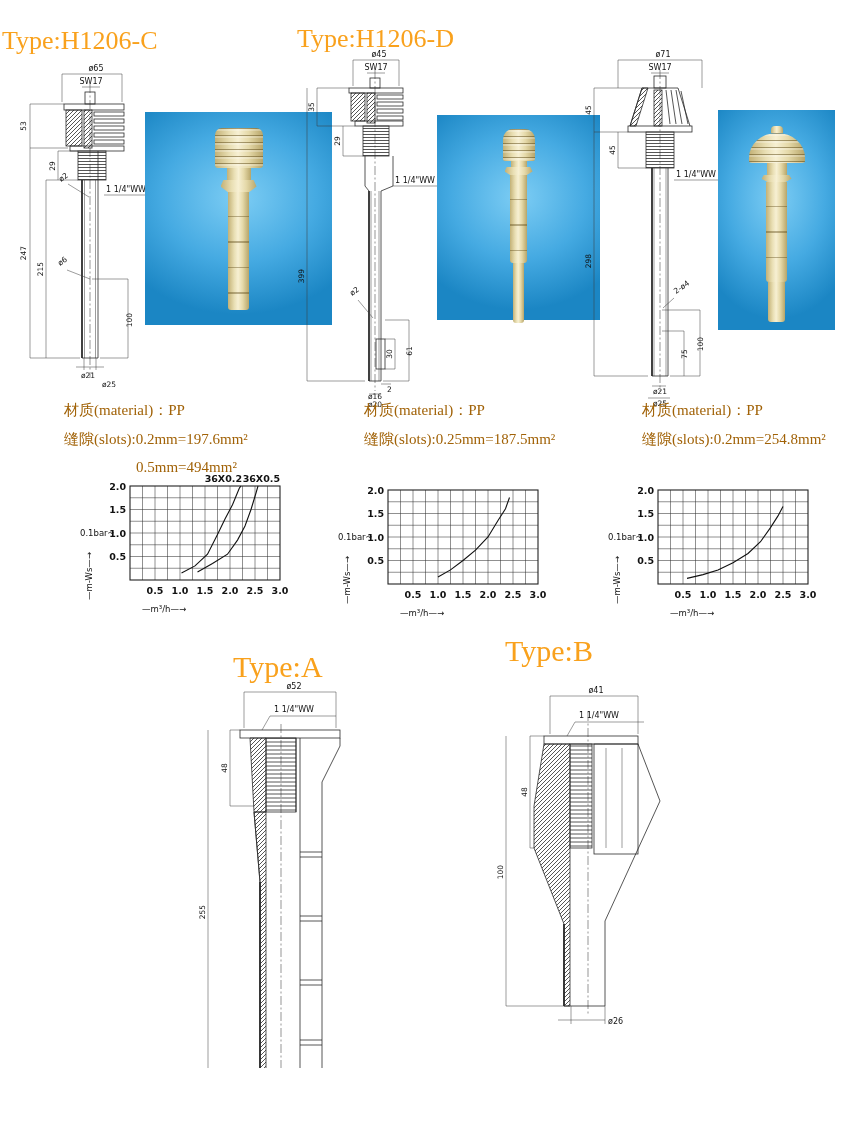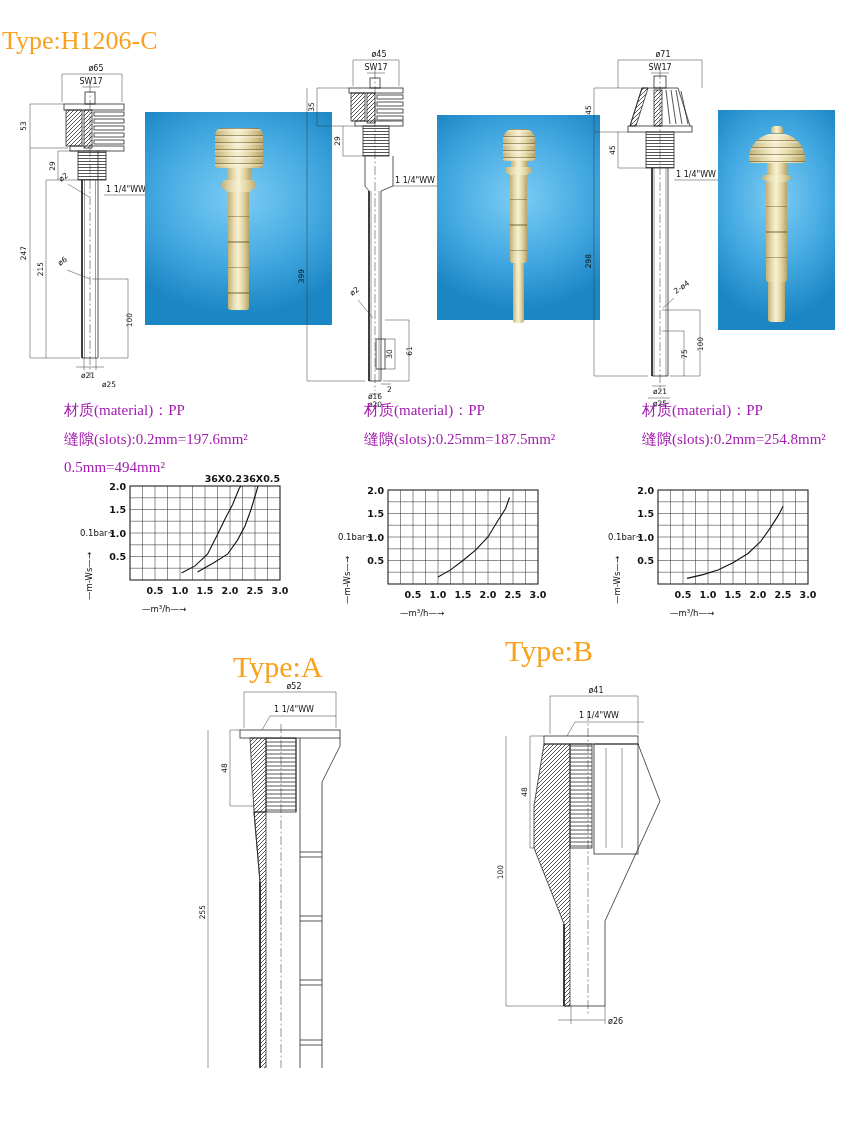--- a/index.html
+++ b/index.html
@@ -2,23 +2,23 @@
 <html><head>
 <meta charset="utf-8">
 <style>
   html,body { margin:0; padding:0; background:#fff; }
   .page { position:relative; width:850px; height:1068px; background:#ffffff; overflow:hidden;
           font-family:"Liberation Sans", sans-serif; }
 
   .ptitle  { position:absolute; font:26px "Liberation Serif", serif; color:#F9A11C; white-space:nowrap; }
   .ptitle2 { position:absolute; font:30px "Liberation Serif", serif; color:#F9A11C; white-space:nowrap; }
 
-  .mat { position:absolute; color:#a21caf; }
+  .mat { position:absolute; color:#a16207; }
   .mat div { font:15px "Liberation Serif", serif; margin-bottom:10px; white-space:nowrap; }
-  .mat .indent { }
+  .mat .indent { margin-left:72px; }
 
   
   .tech { position:absolute; }
   .tech line, .tech path, .tech rect, .tech polyline, .tech polygon
         { stroke:#2b2b2b; fill:none; stroke-width:0.8; }
   .tech .dim { stroke:#3a3a3a; stroke-width:0.5; }
   .tech .thk { stroke-width:1.8; }
   .tech .cl  { stroke-width:0.5; stroke-dasharray:9 2.5 2 2.5; }
   .tech text { font:8px "DejaVu Sans", sans-serif; fill:#111; stroke:none; }
   .tech text.r { font-size:7.5px; }
@@ -43,20 +43,21 @@
              repeating-linear-gradient(180deg, rgba(0,0,0,0) 0 24px, rgba(90,70,20,.4) 24px 25.5px),
              linear-gradient(90deg,#c3b176,#e9dfb4 30%,#f7f0d3 48%,#e5d9a9 70%,#b7a569);
            border-radius:0 0 3px 3px; }
 </style>
 </head>
 <body>
 
 <div class="page">
 
   <div class="ptitle" style="left:2px;top:26px">Type:H1206-C</div>
+  <div class="ptitle" style="left:297px;top:24px">Type:H1206-D</div>
 
   <svg class="tech" style="left:10px;top:58px" width="140" height="347" viewBox="0 0 140 347">
     <defs>
       <pattern id="hC" patternUnits="userSpaceOnUse" width="4" height="4">
           <path d="M0,4 L4,0" stroke="#444" stroke-width="0.5"></path>
         </pattern>
       <pattern id="tC" patternUnits="userSpaceOnUse" width="6" height="3">
           <path d="M0,1.5 H6" stroke="#444" stroke-width="0.5"></path>
         </pattern>
     </defs>

